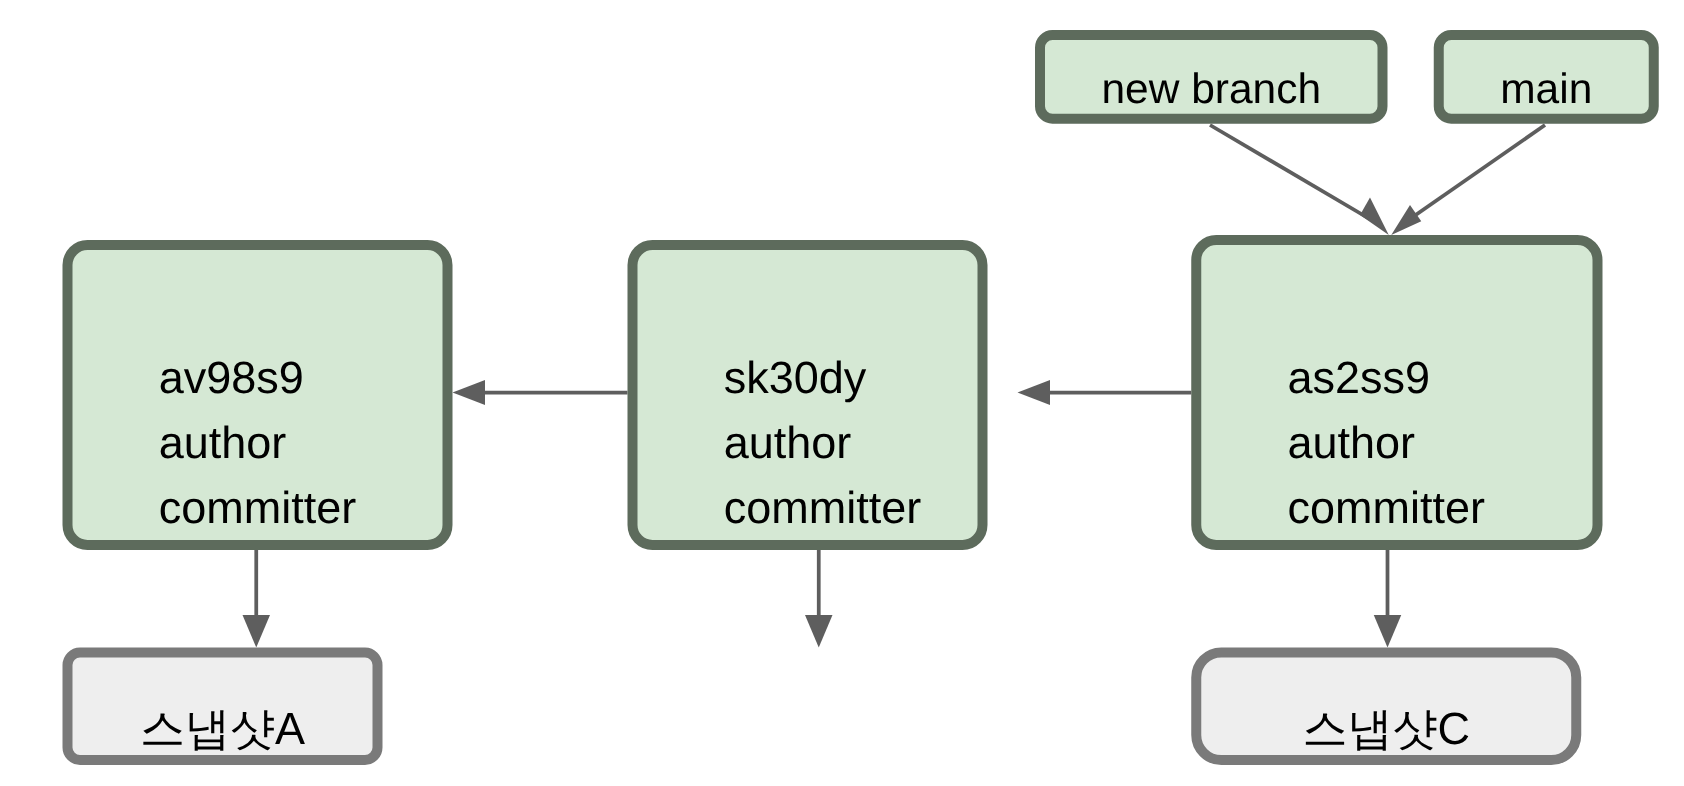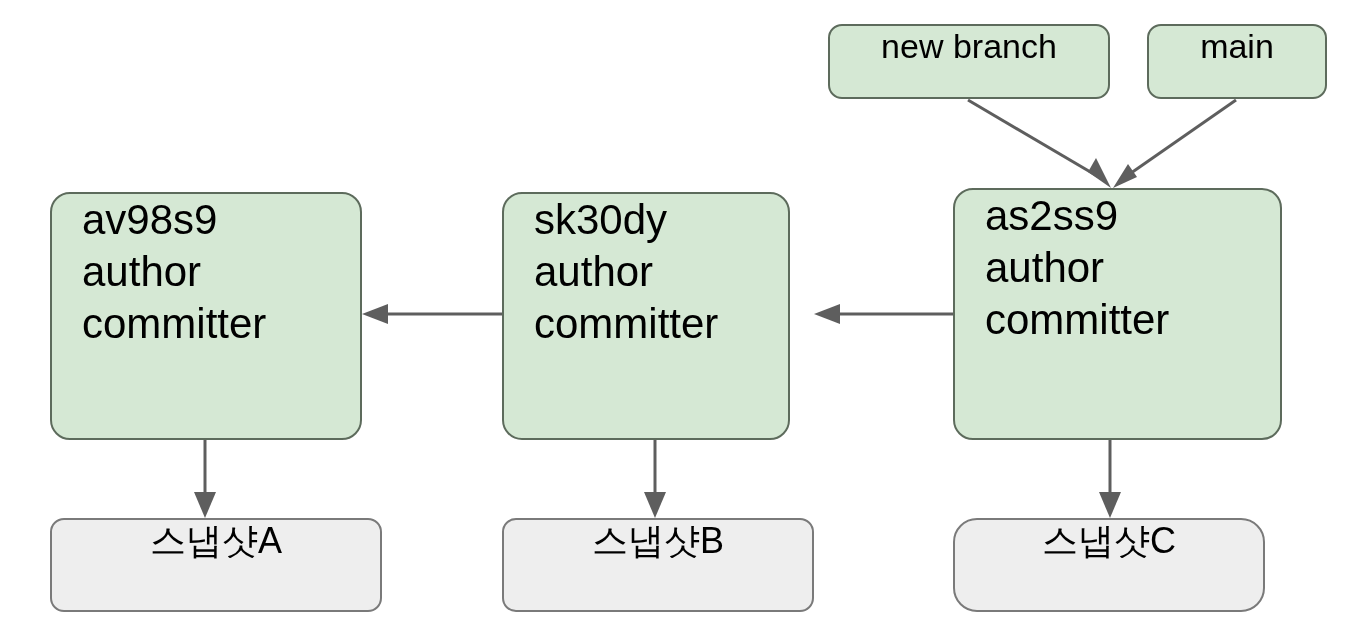--- a/index.html
+++ b/index.html
@@ -13,24 +13,24 @@
   #canvas {
     position: relative;
     width: 1347px;
     height: 629px;
     background: #ffffff;
     overflow: hidden;
   }
   .node {
     position: absolute;
     box-sizing: border-box;
-    border: 2px solid #ef4444;
+    border: 8px solid #ef4444;
     border-radius: 20px;
     display: flex;
-    align-items: flex-start;
+    align-items: flex-end;
     z-index: 2;
   }
   .node.commit {
     background: #d5e8d4;
     border-color: #5d6b5c;
     justify-content: flex-start;
     padding-left: 30px;
   }
   .node.branch {
     background: #d5e8d4;
@@ -39,25 +39,26 @@
     border-radius: 14px;
   }
   .node.snapshot {
     background: #eeeeee;
     border-color: #7a7a7a;
     justify-content: center;
     border-radius: 14px;
   }
   .commit-text {
     color: #000000;
-    font-size: 42px;
+    font-size: 36px;
     line-height: 52px;
     letter-spacing: 0px;
     white-space: pre;
     text-align: left;
+    margin-left: 39px;
   }
   .branch-label {
     color: #000000;
     font-size: 34px;
     line-height: 40px;
     white-space: nowrap;
   }
   .snapshot-label {
     color: #000000;
     font-size: 36px;
@@ -145,25 +146,22 @@
 author
 committer</span>
   </div>
 
   <div class="node commit" style="left:953px; top:188px; width:329px; height:252px;">
     <span class="commit-text">as2ss9
 author
 committer</span>
   </div>
 
-  <div class="node snapshot" style="left:50px; top:518px; width:332px; height:94px;">
+  <div class="node snapshot" style="left:50px; top:518px; width:256px; height:94px;">
     <span class="snapshot-label">스냅샷A</span>
   </div>
 
-  <div class="node snapshot" style="left:502px; top:518px; width:312px; height:94px;">
-    <span class="snapshot-label">스냅샷B</span>
-  </div>
 
   <div class="node snapshot" style="left:953px; top:518px; width:312px; height:94px;border-radius:24px;">
     <span class="snapshot-label">스냅샷C</span>
   </div>
 
 </div>
 
 </body></html>

